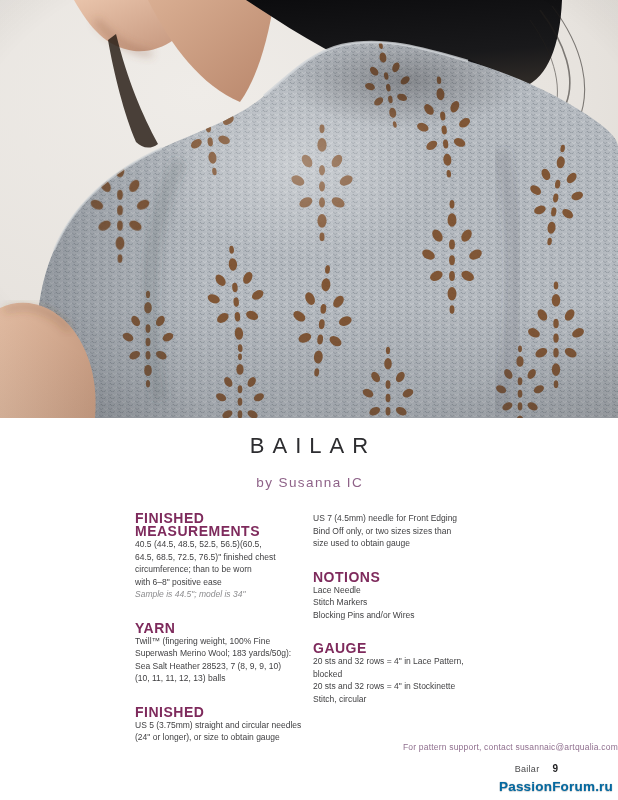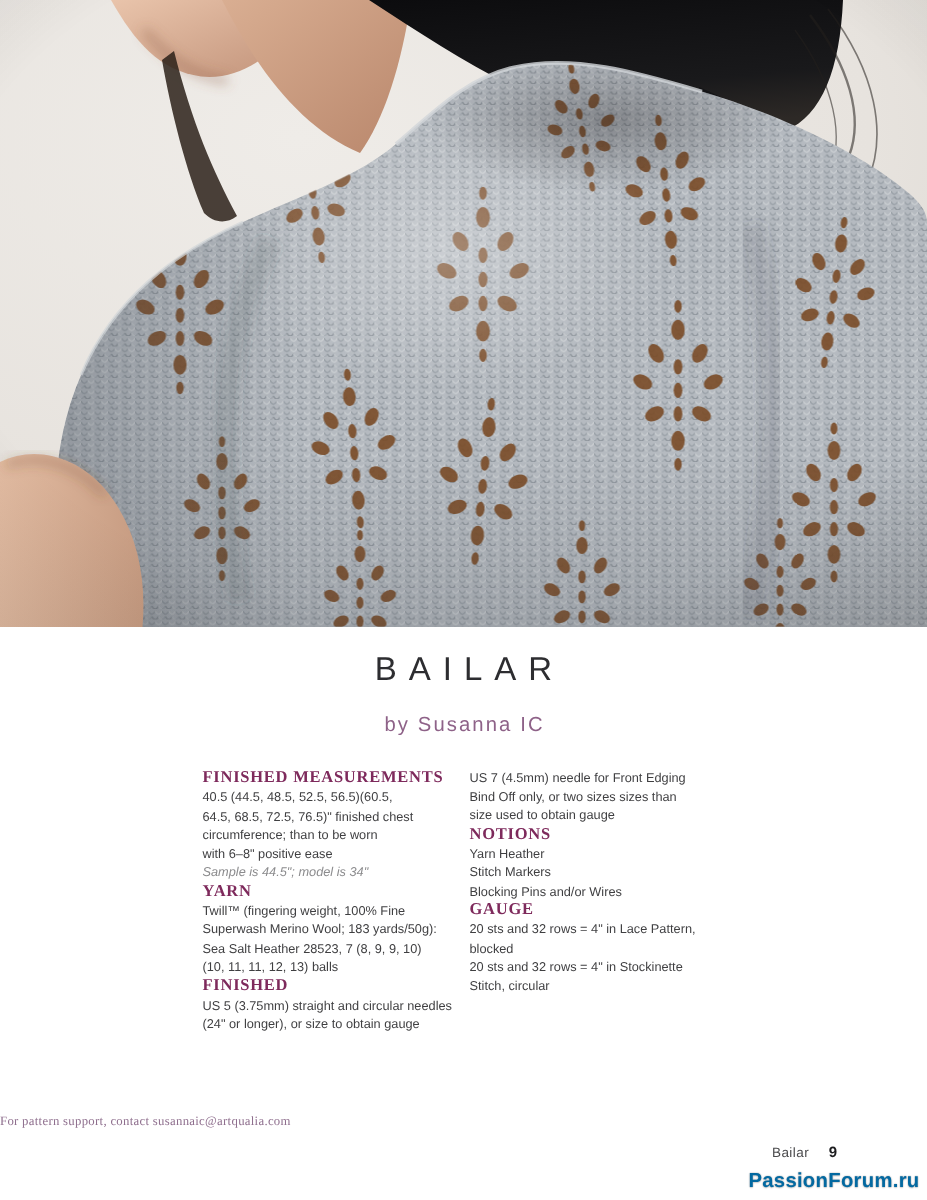--- a/index.html
+++ b/index.html
@@ -14,31 +14,30 @@
     font-size:22px;font-weight:400;letter-spacing:8px;padding-left:8px;
     color:var(--title,#2d2d30);
   }
   .byline{
     margin-top:16px;font-size:13.5px;letter-spacing:1.4px;padding-left:1.4px;
     color:var(--byline,#8e6288);
   }
   .col{position:absolute;top:512px;font-size:8.5px;line-height:12.5px;color:var(--body,#3f3f41);}
   .col-left{left:135px;width:175px;}
   .col-right{left:313px;width:185px;}
-  .section + .section{margin-top:0;}
+  .section + .section{margin-top:21px;}
   .sec-heading{
-    font-weight:bold;font-size:11px;letter-spacing:0.5px;line-height:13px;
+    font-weight:bold;font-size:14px;letter-spacing:0.5px;line-height:13px;
     color:var(--heading,#7e2a5c);
-    font-family:Liberation Serif, serif;
   }
   .ln{white-space:nowrap;}
   .ln.note{font-style:italic;color:var(--note,#8c8c8e);}
   .support-line{
-    position:absolute;top:742px;left:0;width:618px;text-align:left;
-    font-size:8.5px;letter-spacing:0.2px;color:var(--support,#8f6f8e);font-family:Liberation Serif, serif;
+    position:absolute;top:742px;left:0;width:618px;text-align:right;
+    font-size:8.5px;letter-spacing:0.2px;color:var(--support,#8f6f8e);
   }
   .page-footer{
     position:absolute;top:763px;right:60px;display:flex;align-items:baseline;gap:13px;
   }
   .book-title{font-size:9px;color:var(--footerTitle,#4b4b4d);letter-spacing:0.3px;}
   .page-number{font-size:10px;font-weight:bold;color:var(--footerPage,#1c1c1e);}
   .watermark{
     position:absolute;top:779px;right:5px;
     font-size:13.5px;font-weight:bold;letter-spacing:0.2px;
     color:#0369a1;
@@ -209,21 +208,21 @@
 </div>
 
 <div class="col col-right">
   <div class="section">
     <div class="ln">US 7 (4.5mm) needle for Front Edging</div>
     <div class="ln">Bind Off only, or two sizes sizes than</div>
     <div class="ln">size used to obtain gauge</div>
   </div>
   <div class="section">
     <div class="sec-heading">NOTIONS</div>
-    <div class="ln">Yarn Heather</div>
+    <div class="ln">Lace Needle</div>
     <div class="ln">Stitch Markers</div>
     <div class="ln">Blocking Pins and/or Wires</div>
   </div>
   <div class="section">
     <div class="sec-heading">GAUGE</div>
     <div class="ln">20 sts and 32 rows = 4" in Lace Pattern,</div>
     <div class="ln">blocked</div>
     <div class="ln">20 sts and 32 rows = 4" in Stockinette</div>
     <div class="ln">Stitch, circular</div>
   </div>

